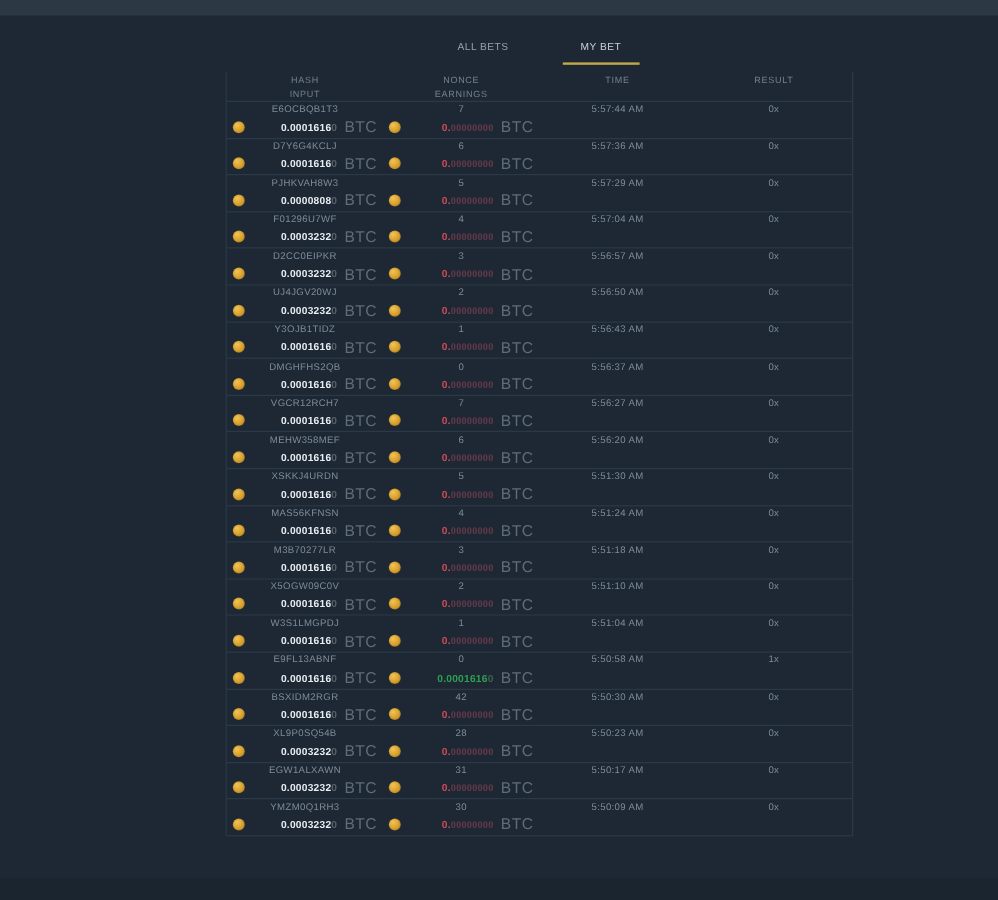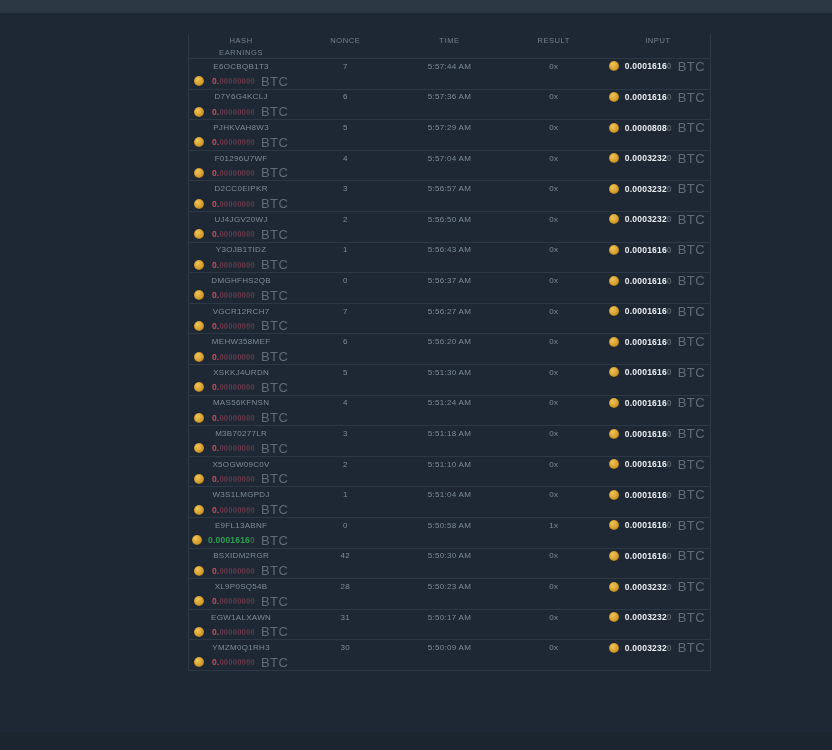--- a/index.html
+++ b/index.html
@@ -20,29 +20,29 @@
   .bottombar{position:absolute;left:0;top:732px;width:832px;height:18px;background:var(--bg-bottom);}
   .panel{position:absolute;left:188px;top:28px;width:523px;}
   .tabs{display:flex;justify-content:center;gap:30px;height:26px;}
   .tab{
     color:var(--tab-idle);font-size:8.5px;letter-spacing:.4px;
     padding:6px 15px 7px 15px;cursor:pointer;border-bottom:2px solid transparent;
   }
   .tab.active{color:var(--tab-active);border-bottom:2px solid var(--tab-gold);}
   .table{margin-top:6px;border-left:1px solid var(--line);border-right:1px solid var(--line);}
   .thead{
-    display:grid;grid-template-columns:repeat(5,1fr);height:24px;align-items:center;
+    display:grid;grid-template-columns:repeat(4,1fr);height:24px;align-items:center;
     border-bottom:1px solid var(--line);
   }
   .th{
     text-align:center;color:var(--text-head);font-size:7.5px;letter-spacing:.6px;
     text-transform:uppercase;
   }
   .tr{
-    display:grid;grid-template-columns:repeat(5,1fr);height:29.6px;align-items:center;
+    display:grid;grid-template-columns:repeat(4,1fr);height:29.6px;align-items:center;
     border-bottom:1px solid var(--line);cursor:pointer;
   }
   .td{
     text-align:center;color:var(--text-muted);font-size:8px;letter-spacing:.3px;
     white-space:nowrap;overflow:hidden;
   }
   .td.amount{
     display:flex;align-items:center;justify-content:flex-end;
     padding:0 5px;gap:6px;text-align:center;
   }
@@ -59,20 +59,24 @@
   .val.win .main{color:var(--green);}
   .val.win .sub{color:var(--green-dim);}
   .btc{font-size:13px;color:#5f6c78;letter-spacing:.4px;}
 </style>
 </head>
 <body>
 
 <div class="topbar"></div>
 
 <div class="panel">
+  <div class="tabs">
+    <div class="tab">ALL BETS</div>
+    <div class="tab active">MY BET</div>
+  </div>
   <div class="table">
     <div class="thead" id="thead">
         <div class="th">HASH</div>
         <div class="th">NONCE</div>
         <div class="th">TIME</div>
         <div class="th">RESULT</div>
         <div class="th">INPUT</div>
         <div class="th">EARNINGS</div>
       </div>
     <div id="tbody">

